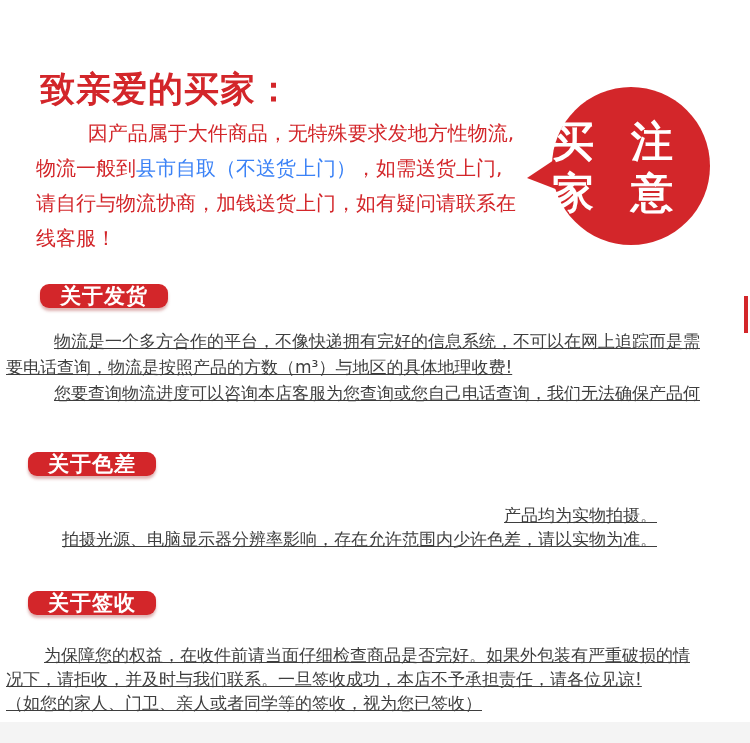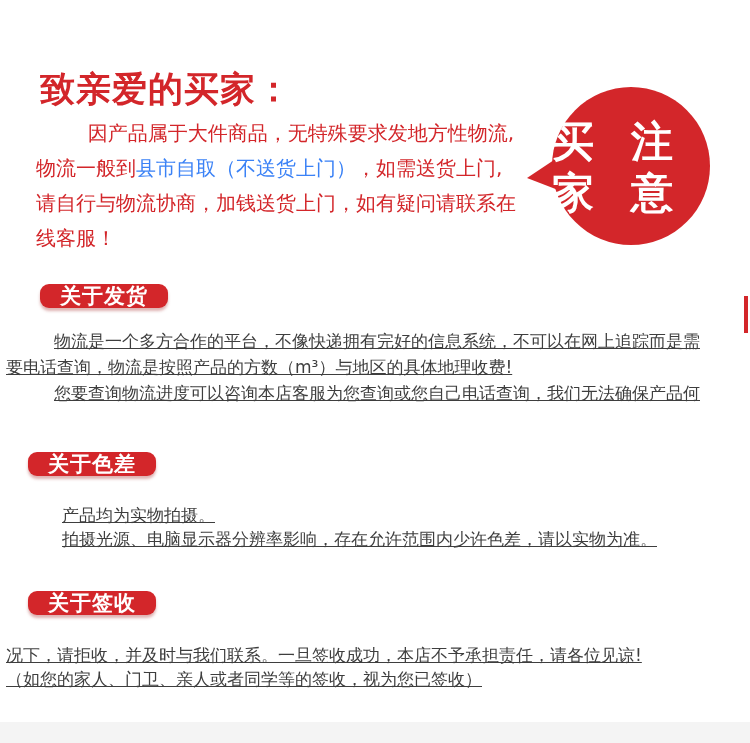--- a/index.html
+++ b/index.html
@@ -37,21 +37,21 @@
   }
   .badge.b1{left:40px;top:284px;}
   .badge.b2{left:28px;top:452px;}
   .badge.b3{left:28px;top:591px;}
   
   .body-block{position:absolute;color:var(--body);font-size:17px;text-decoration:underline;}
   .body-block p{margin:0;white-space:nowrap;}
   .body-block p.indent3{padding-left:48px;}
   .body-block p.indent2{padding-left:38px;}
   .bb1{left:6px;top:328px;line-height:26px;}
-  .bb2{left:62px;top:503px;line-height:24px;}
+  .bb2{left:62px;top:503px;line-height:24px;text-align:right;}
   .bb3{left:6px;top:643px;line-height:24px;}
   
   .footer-strip{position:absolute;left:0;bottom:0;width:750px;height:21px;background:var(--footer);}
 </style>
 </head>
 <body>
 
 <div id="stage" style="--red: #d3262a; --body: #3e3e3e; --footer: #f4f4f4;">
 
   <div class="intro-title">致亲爱的买家：</div>
@@ -90,19 +90,20 @@
   </div>
 
   <div class="badge b2">关于色差</div>
   <div class="body-block bb2">
     <p>产品均为实物拍摄。</p>
     <p>拍摄光源、电脑显示器分辨率影响，存在允许范围内少许色差，请以实物为准。</p>
   </div>
 
   <div class="badge b3">关于签收</div>
   <div class="body-block bb3">
+    <p class="indent2">为保障您的权益，在收件前请当面仔细检查商品是否完好。如果外包装有严重破损的情</p>
     <p>况下，请拒收，并及时与我们联系。一旦签收成功，本店不予承担责任，请各位见谅!</p>
     <p>（如您的家人、门卫、亲人或者同学等的签收，视为您已签收）</p>
   </div>
 
   <div class="footer-strip"></div>
 
 </div>
 
 </body></html>

